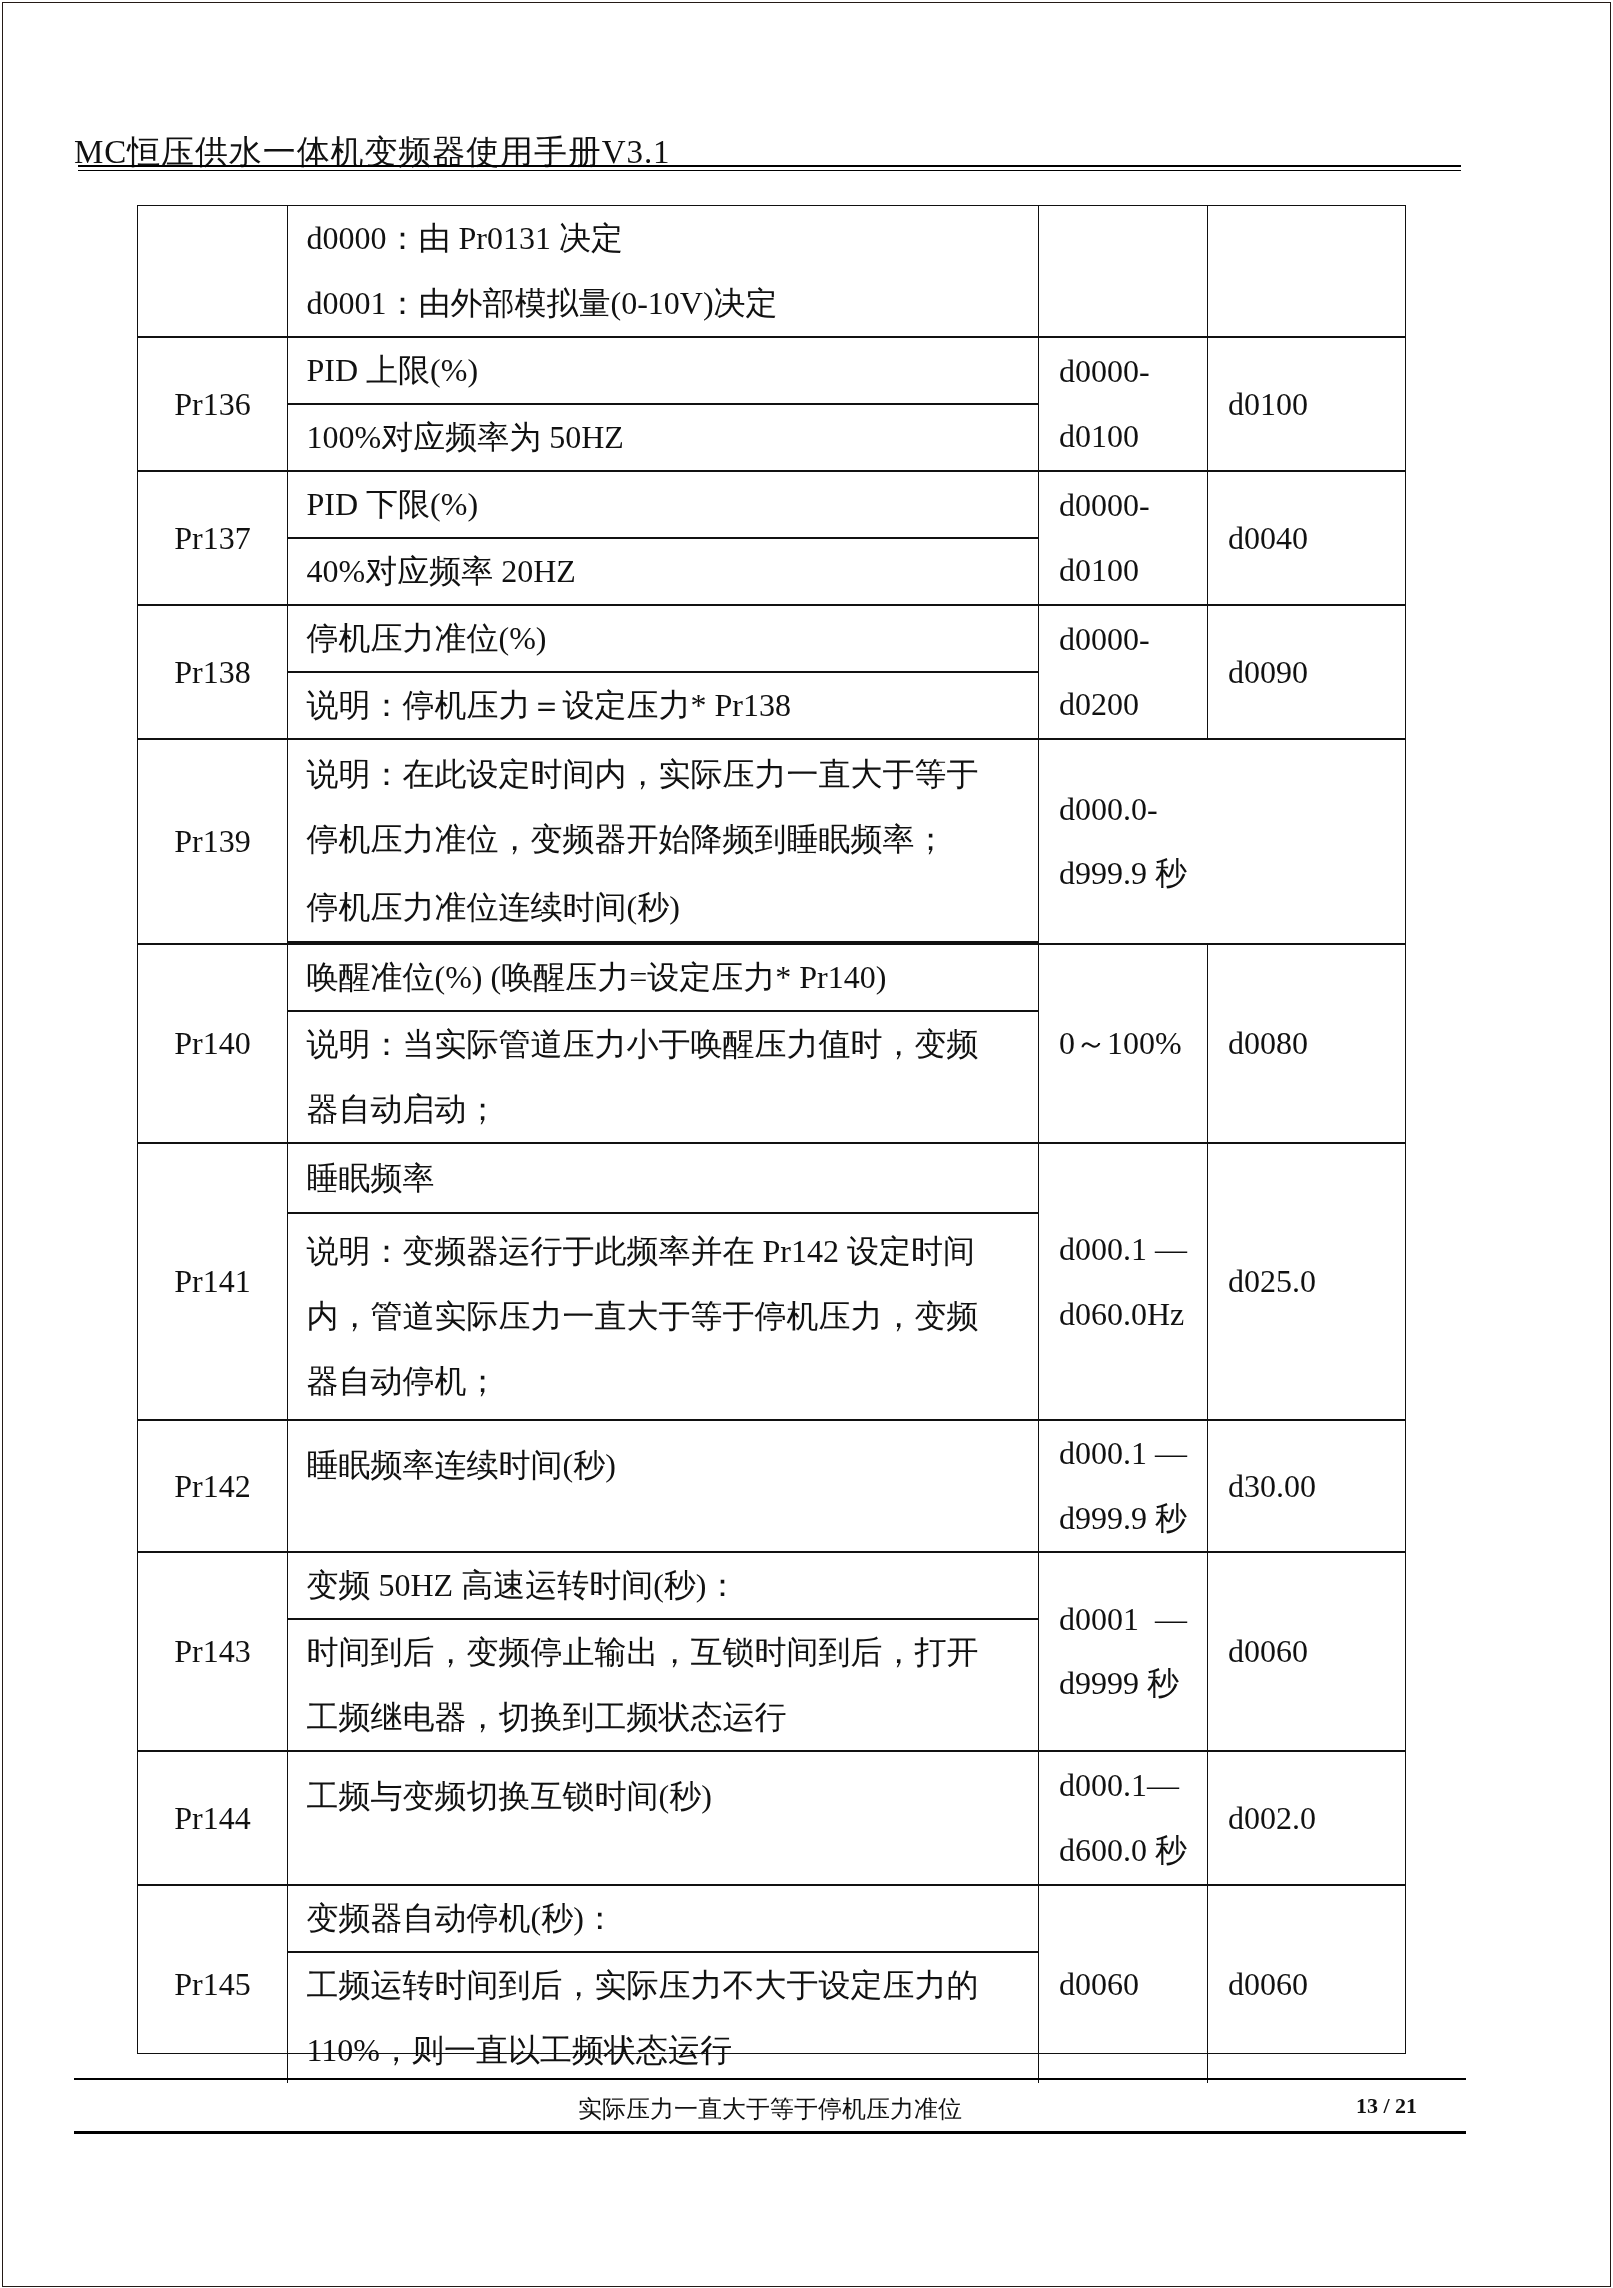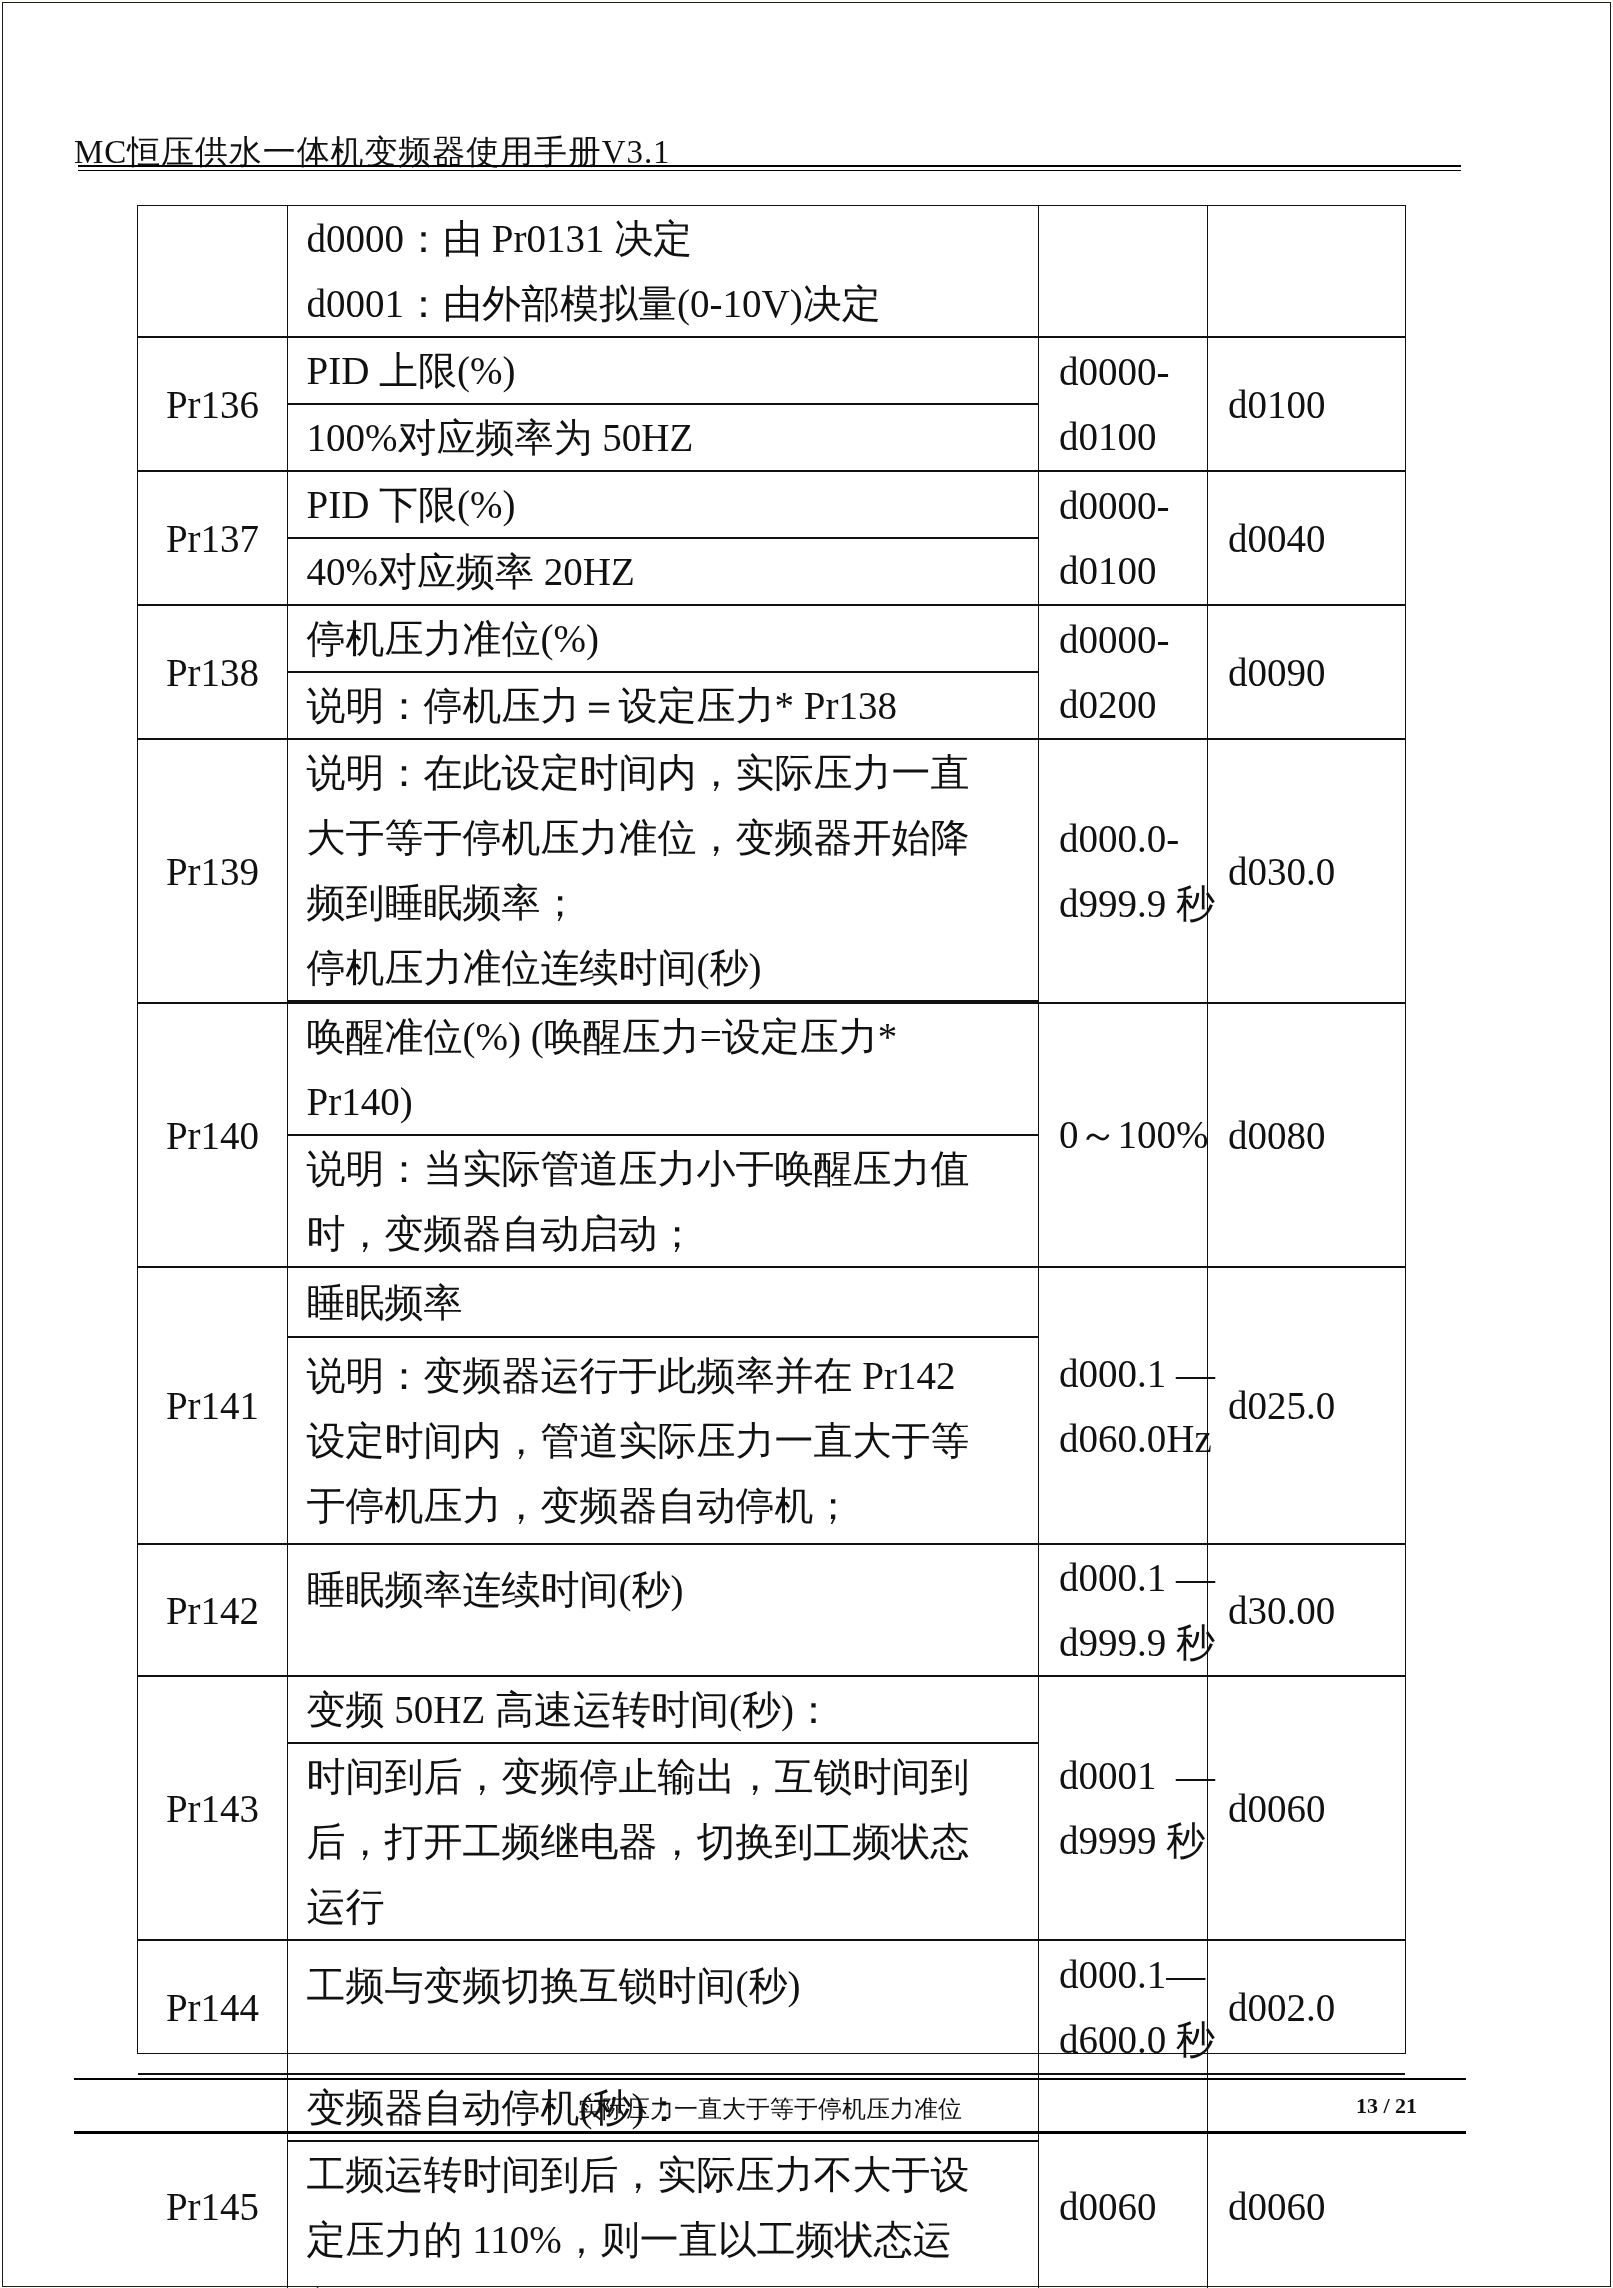--- a/index.html
+++ b/index.html
@@ -18,21 +18,21 @@
     white-space:pre;
   }
   .title-rule{
     position:absolute;left:78px;width:1383px;top:165px;height:2.8px;
     border-top:2.8px solid #000;border-bottom:1.8px solid #000;
   }
   .param-table{
     position:absolute;left:137px;top:205px;width:1269px;height:1849px;
     border:1.8px solid #111;box-sizing:border-box;
     display:flex;flex-direction:column;
-    font-size:39px;
+    font-size:32px;
   }
   .trow{
     box-sizing:border-box;border-bottom:2.8px solid #111;
     display:grid;grid-template-columns:150px 751px 169px 1fr;
   }
   .trow.last{border-bottom:none;flex:1;}
   .cell{box-sizing:border-box;border-right:1.8px solid #111;min-width:0;}
   .cell:last-child{border-right:none;}
   .c-id{display:flex;align-items:center;justify-content:center;}
   .c-desc{display:flex;flex-direction:column;}
@@ -116,21 +116,20 @@
     <div class="trow" style="flex: 0 0 205px;">
       <div class="cell c-id">Pr139</div>
       <div class="cell c-desc">
         <div class="desc-part" style="flex: 2 1 0px;">说明：在此设定时间内，实际压力一直大于等于停机压力准位，变频器开始降频到睡眠频率；</div>
         <div class="desc-part divided" style="flex: 1 1 0px;">停机压力准位连续时间(秒)</div>
       </div>
       <div class="cell c-range">
         <div class="range-line">d000.0-</div>
         <div class="range-line">d999.9 秒</div>
       </div>
-      <div class="cell c-default">d030.0</div>
     </div>
     <div class="trow" style="flex: 0 0 198px;">
       <div class="cell c-id">Pr140</div>
       <div class="cell c-desc">
         <div class="desc-part divided" style="flex: 1 1 0px;">唤醒准位(%) (唤醒压力=设定压力* Pr140)</div>
         <div class="desc-part" style="flex: 2 1 0px;">说明：当实际管道压力小于唤醒压力值时，变频器自动启动；</div>
       </div>
       <div class="cell c-range">
         <div class="range-line">0～100%</div>
       </div>

